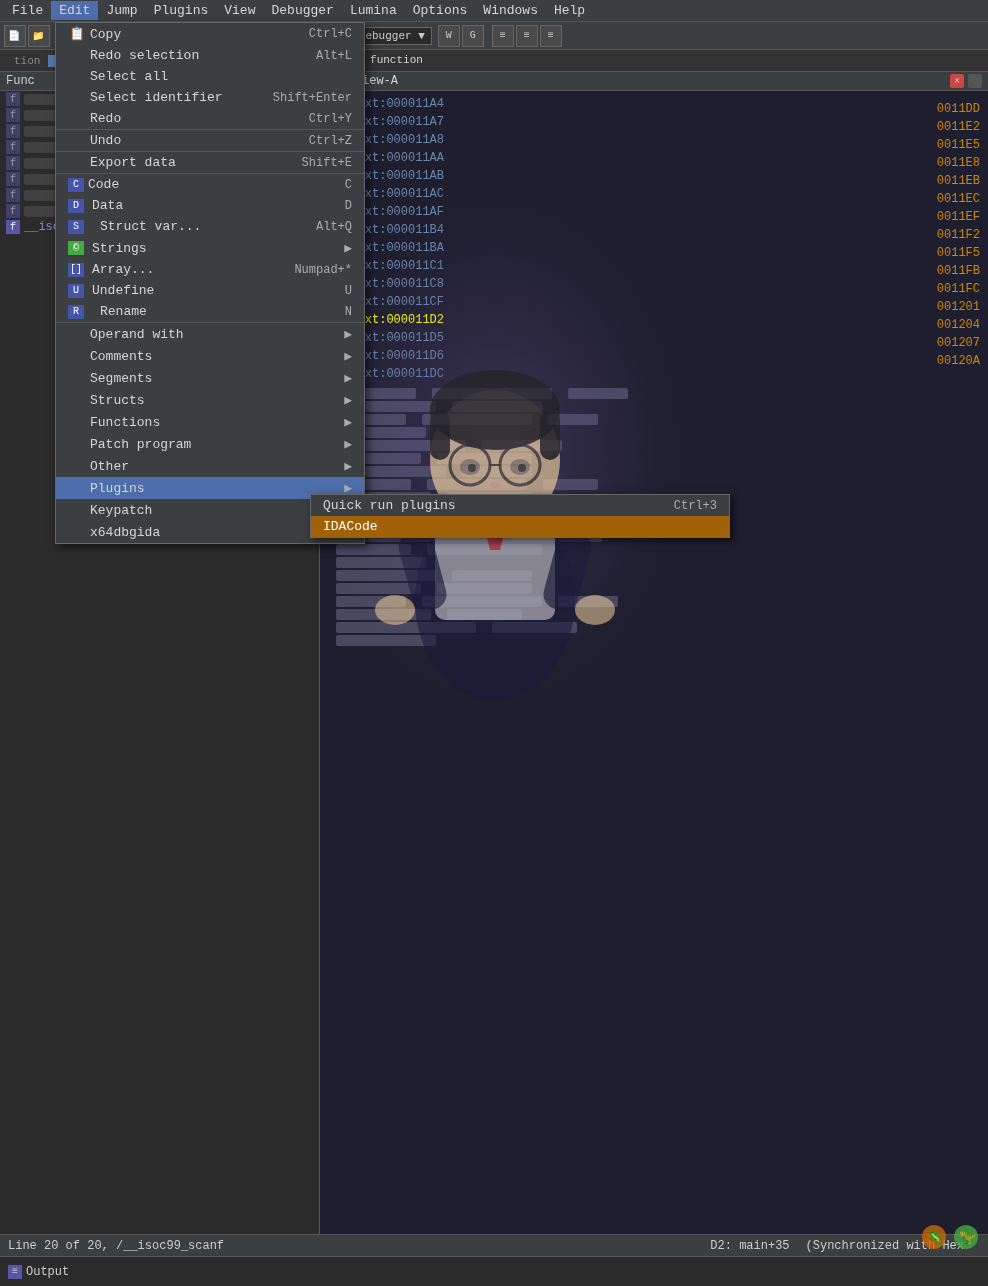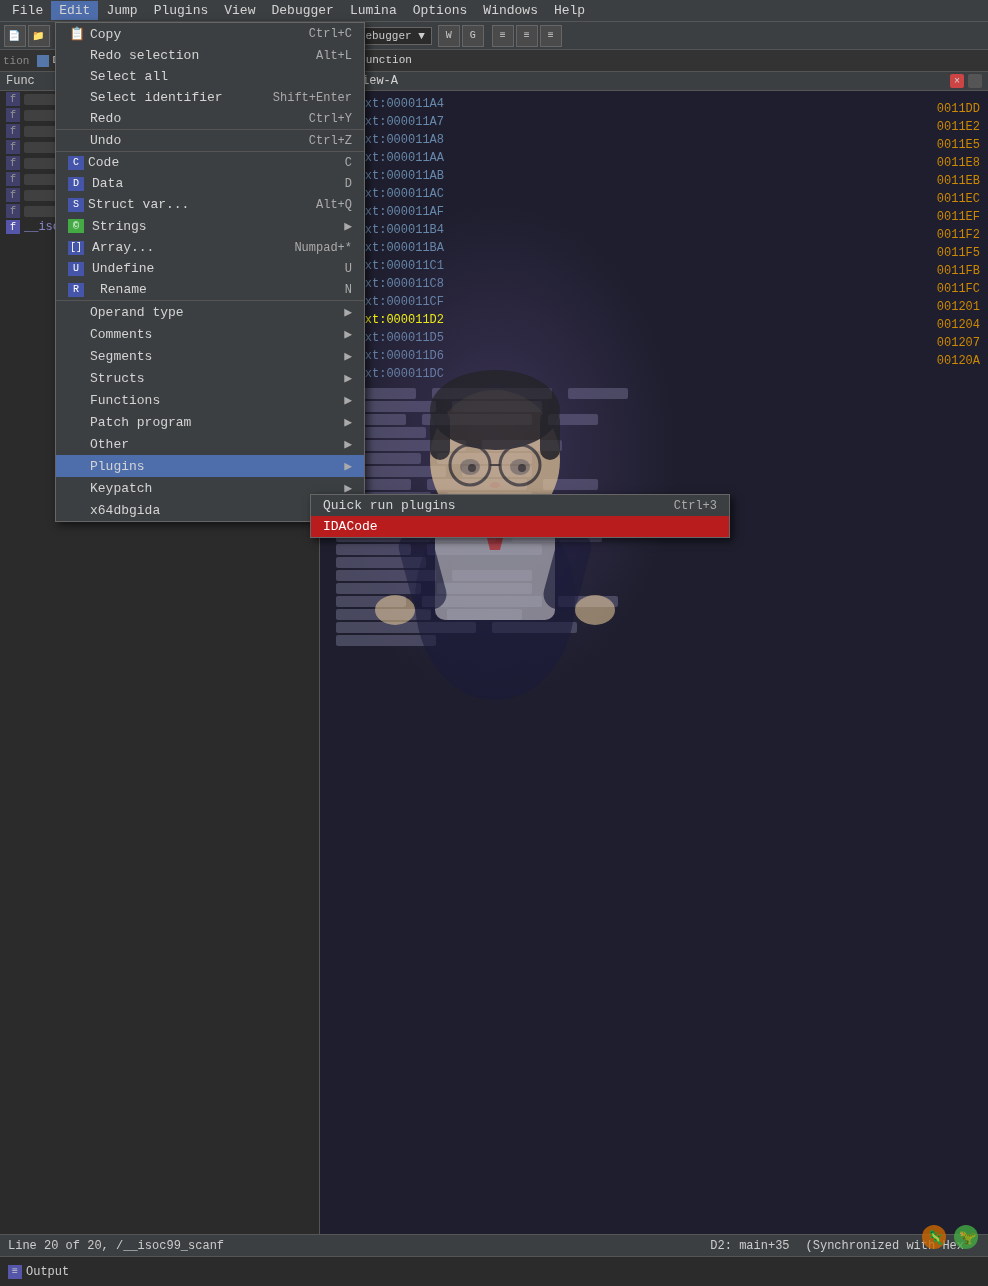--- a/index.html
+++ b/index.html
@@ -58,21 +58,21 @@
       padding: 2px 6px;
       margin-left: 4px;
     }
 
     
     #segbar {
       display: flex;
       background: #333;
       height: 22px;
       align-items: center;
-      padding: 0 3px;
+      padding: 0 14px;
       gap: 8px;
       border-bottom: 1px solid #555;
       font-size: 11px;
     }
     .seg-dot { width: 12px; height: 12px; display: inline-block; margin-right: 3px; vertical-align: middle; }
 
     
     #main {
       display: flex;
       height: calc(1286px - 22px - 28px - 22px - 22px - 30px);
@@ -187,21 +187,21 @@
     }
 
     .plugin-row {
       display: flex;
       justify-content: space-between;
       align-items: center;
       padding: 3px 12px;
       color: #d4d4d4;
       cursor: pointer;
     }
-    .plugin-row.active { background: #b91c1c; color: #fff; }
+    .plugin-row.active { background: #a16207; color: #fff; }
 
     
     #char-overlay {
       position: absolute;
       left: 310px;
       top: 200px;
       width: 370px;
       height: 500px;
       z-index: 50;
       background: radial-gradient(ellipse at center, rgba(100,80,140,0.4) 0%, transparent 70%);
@@ -585,41 +585,48 @@
   </div>
 
   <div class="menu-row separator">
     <div style="display:flex;align-items:center;">
       <span class="menu-icon"></span>
       <span>Undo</span>
     </div>
     <span class="menu-shortcut">Ctrl+Z</span>
   </div>
 
+  <div class="menu-row separator">
+    <div style="display:flex;align-items:center;">
+      <span class="menu-icon"></span>
+      <span>Export data</span>
+    </div>
+    <span class="menu-shortcut">Shift+E</span>
+  </div>
 
   <div class="menu-row separator">
     <div style="display:flex;align-items:center;">
       <span class="menu-icon" style="font-size:10px;background:#4455aa;color:#fff;width:16px;height:14px;display:inline-flex;align-items:center;justify-content:center;">C</span>
       <span style="margin-left:0;">Code</span>
     </div>
     <span class="menu-shortcut">C</span>
   </div>
 
   <div class="menu-row">
     <div style="display:flex;align-items:center;">
       <span class="menu-icon" style="font-size:10px;background:#4455aa;color:#fff;width:16px;height:14px;display:inline-flex;align-items:center;justify-content:center;">D</span>
       <span style="margin-left:4px;">Data</span>
     </div>
     <span class="menu-shortcut">D</span>
   </div>
 
   <div class="menu-row">
     <div style="display:flex;align-items:center;">
       <span class="menu-icon" style="font-size:10px;background:#4455aa;color:#fff;width:16px;height:14px;display:inline-flex;align-items:center;justify-content:center;">S</span>
-      <span style="margin-left:0;">Struct var...</span>
+      <span style="margin-left:12px;">Struct var...</span>
     </div>
     <span class="menu-shortcut">Alt+Q</span>
   </div>
 
   <div class="menu-row">
     <div style="display:flex;align-items:center;">
       <span class="menu-icon" style="font-size:10px;background:#44aa44;color:#fff;width:16px;height:14px;display:inline-flex;align-items:center;justify-content:center;">©</span>
       <span style="margin-left:4px;">Strings</span>
     </div>
     <span class="menu-arrow">▶</span>
@@ -645,21 +652,21 @@
     <div style="display:flex;align-items:center;">
       <span class="menu-icon" style="font-size:10px;background:#4455aa;color:#fff;width:16px;height:14px;display:inline-flex;align-items:center;justify-content:center;">R</span>
       <span style="margin-left:12px;">Rename</span>
     </div>
     <span class="menu-shortcut">N</span>
   </div>
 
   <div class="menu-row separator">
     <div style="display:flex;align-items:center;">
       <span class="menu-icon"></span>
-      <span>Operand type</span>
+      <span>Operand with</span>
     </div>
     <span class="menu-arrow">▶</span>
   </div>
 
   <div class="menu-row">
     <div style="display:flex;align-items:center;">
       <span class="menu-icon"></span>
       <span>Comments</span>
     </div>
     <span class="menu-arrow">▶</span>

